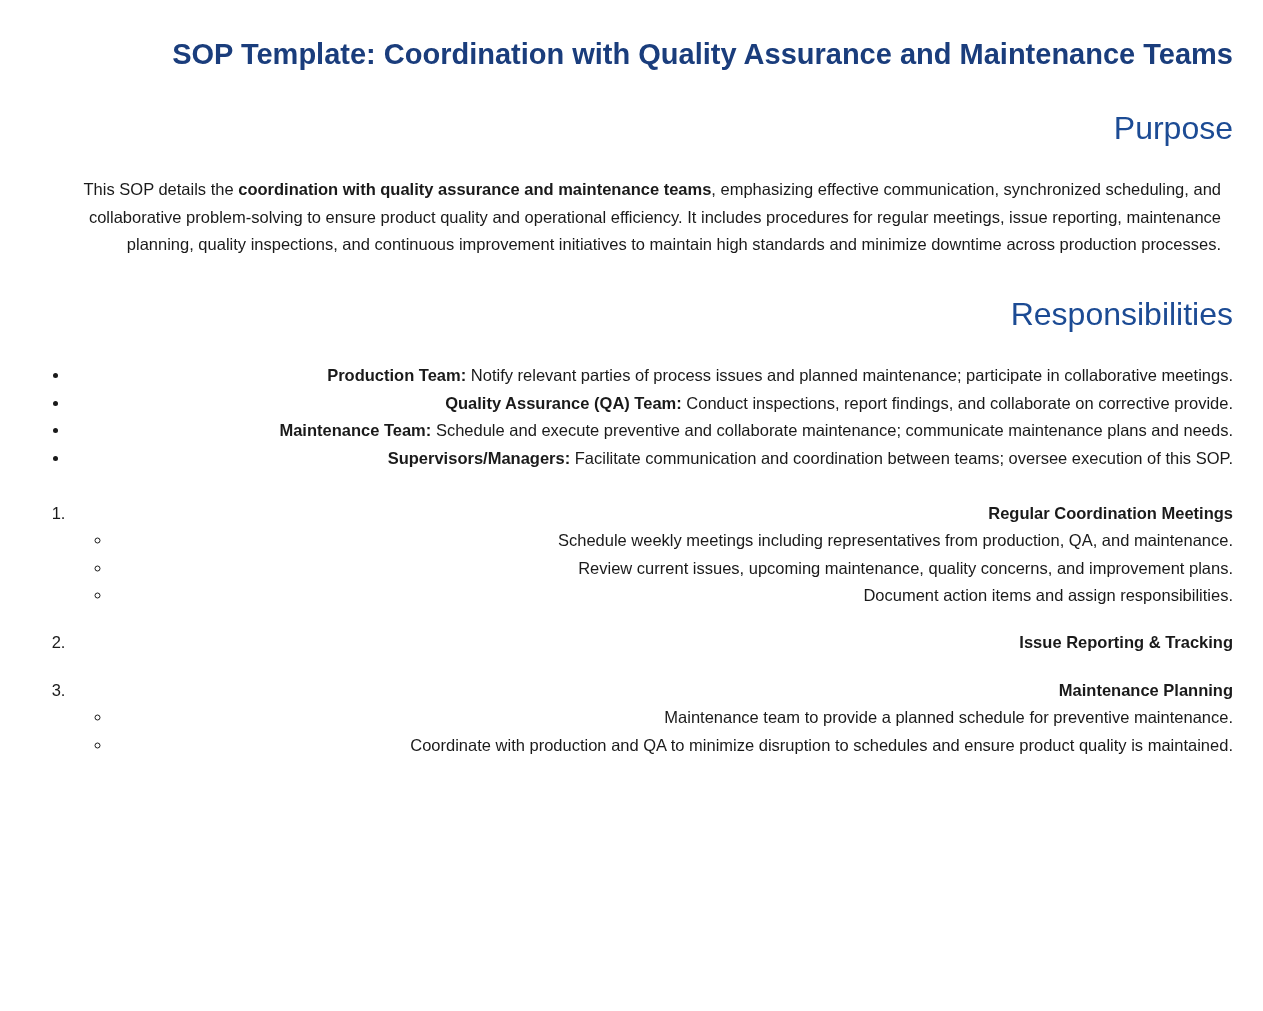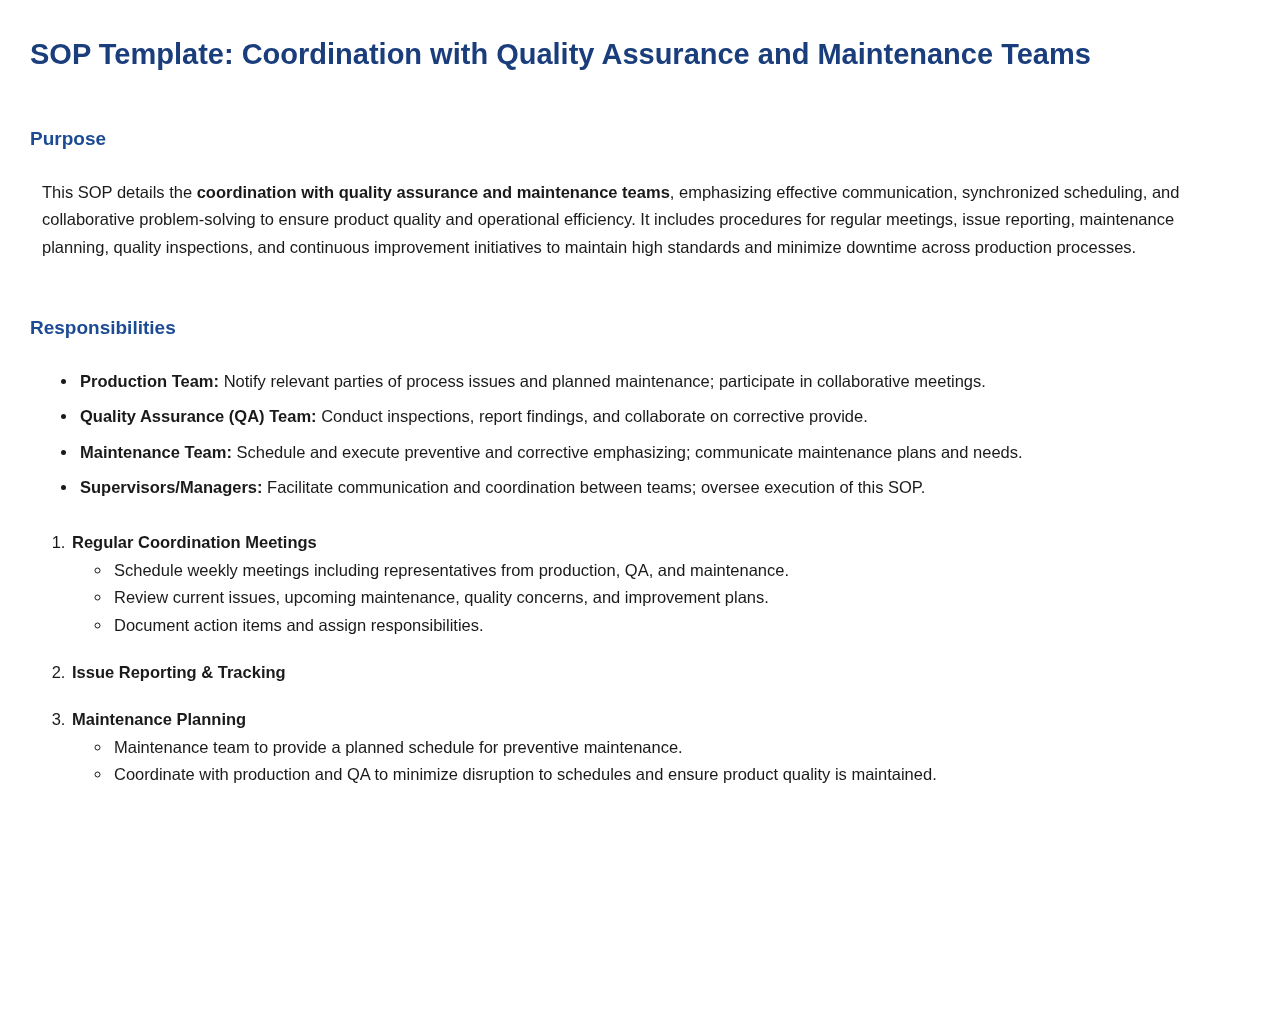--- a/index.html
+++ b/index.html
@@ -1,21 +1,21 @@
 <!DOCTYPE html>
 <html style="--title: #1a3d7c; --heading: #1c4b94; --body_text: #1a1a1a; --background: #ffffff;"><head>
 <meta charset="utf-8">
 <style>
   :root {
     --title: #1a3d7c;
     --heading: #1c4b94;
     --body_text: #1a1a1a;
     --background: #ffffff;
   }
-  * { box-sizing: border-box; }
+  * { box-sizing: border-box; text-align: right; }
   html, body {
     margin: 0;
     padding: 0;
     background: var(--background);
   }
   body {
     width: 1263px;
     height: 1011px;
     overflow: hidden;
   }
@@ -27,36 +27,36 @@
     color: var(--body_text);
   }
   h1.doc-title {
     font-size: 29px;
     line-height: 1.25;
     font-weight: 700;
     margin: 6px 0 0 0;
     color: var(--title);
   }
   h2.section-heading {
-    font-size: 19px;
+    font-size: 32px;
     line-height: 1.25;
-    font-weight: 700;
-    margin: 55px 0 28px 0;
+    font-weight: 400;
+    margin: 36px 0 28px 0;
     color: var(--heading);
   }
   p.body-paragraph {
     margin: 28px 12px;
   }
   ul.resp-list {
     margin: 28px 0;
     padding-left: 40px;
     list-style-type: disc;
   }
   ul.resp-list > li {
-    margin: 8px;
+    margin: 0;
     padding-left: 2px;
   }
   ol.proc-list {
     margin: 28px 0 0 0;
     padding-left: 40px;
     list-style-type: decimal;
   }
   ol.proc-list > li {
     margin: 0 0 20px 0;
     padding-left: 2px;
@@ -80,21 +80,21 @@
   <h1 class="doc-title">SOP Template: Coordination with Quality Assurance and Maintenance Teams</h1>
 
   <h2 class="section-heading">Purpose</h2>
   <p class="body-paragraph"><span>This SOP details the </span><strong>coordination with quality assurance and maintenance teams</strong><span>, emphasizing effective communication, synchronized scheduling, and collaborative problem-solving to ensure product quality and operational efficiency. It includes procedures for regular meetings, issue reporting, maintenance planning, quality inspections, and continuous improvement initiatives to maintain high standards and minimize downtime across production processes.</span></p>
 
 
   <h2 class="section-heading">Responsibilities</h2>
   <ul class="resp-list">
     <li><strong>Production Team:</strong> <span>Notify relevant parties of process issues and planned maintenance; participate in collaborative meetings.</span></li>
     <li><strong>Quality Assurance (QA) Team:</strong> <span>Conduct inspections, report findings, and collaborate on corrective provide.</span></li>
-    <li><strong>Maintenance Team:</strong> <span>Schedule and execute preventive and corrective emphasizing; communicate maintenance plans and needs.</span></li>
+    <li><strong>Maintenance Team:</strong> <span>Schedule and execute preventive and collaborate maintenance; communicate maintenance plans and needs.</span></li>
     <li><strong>Supervisors/Managers:</strong> <span>Facilitate communication and coordination between teams; oversee execution of this SOP.</span></li>
   </ul>
 
   <ol class="proc-list">
     <li>
       <strong>Regular Coordination Meetings</strong>
       <ul class="substep-list">
         <li>Schedule weekly meetings including representatives from production, QA, and maintenance.</li>
         <li>Review current issues, upcoming maintenance, quality concerns, and improvement plans.</li>
         <li>Document action items and assign responsibilities.</li>

